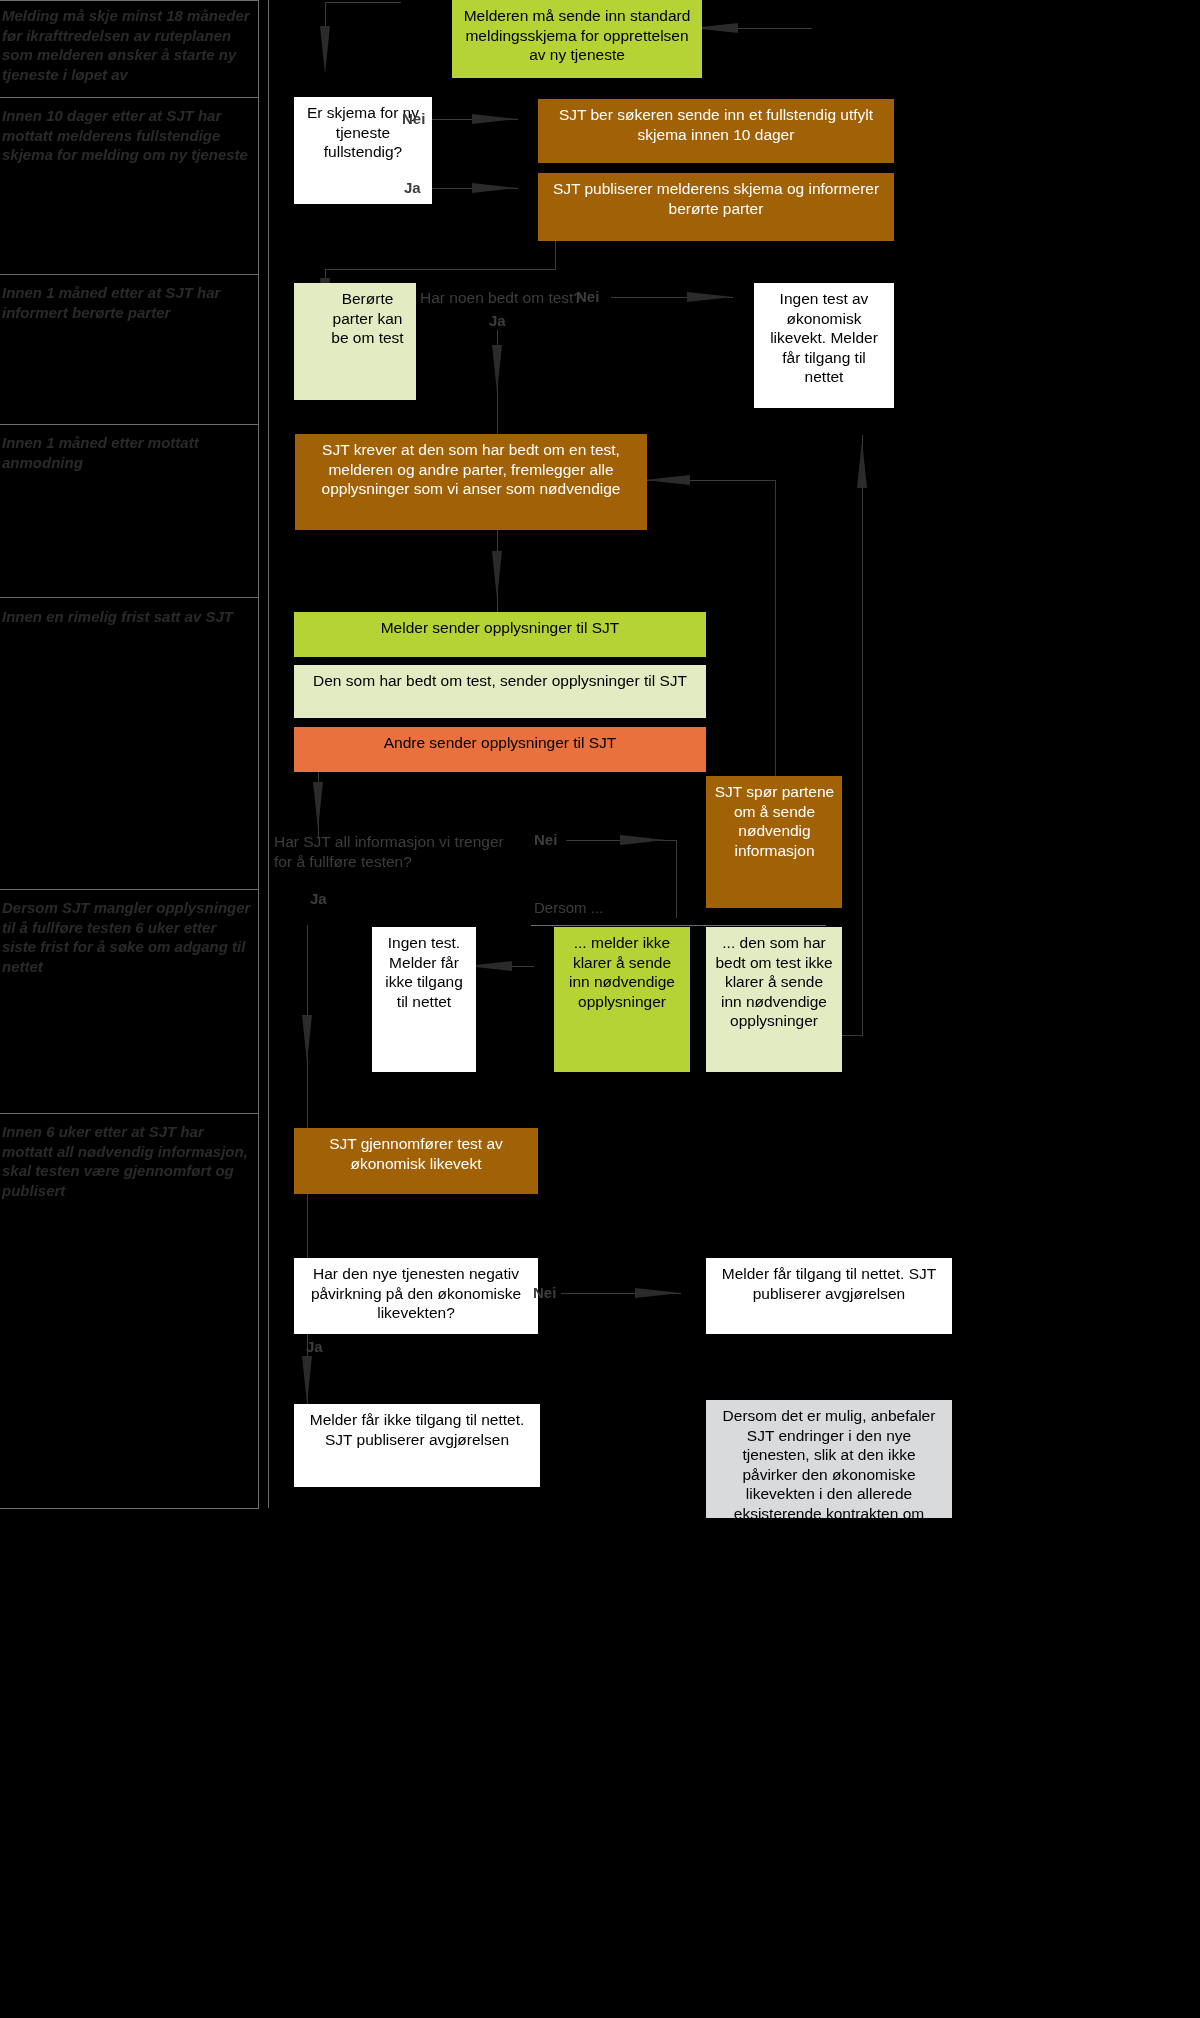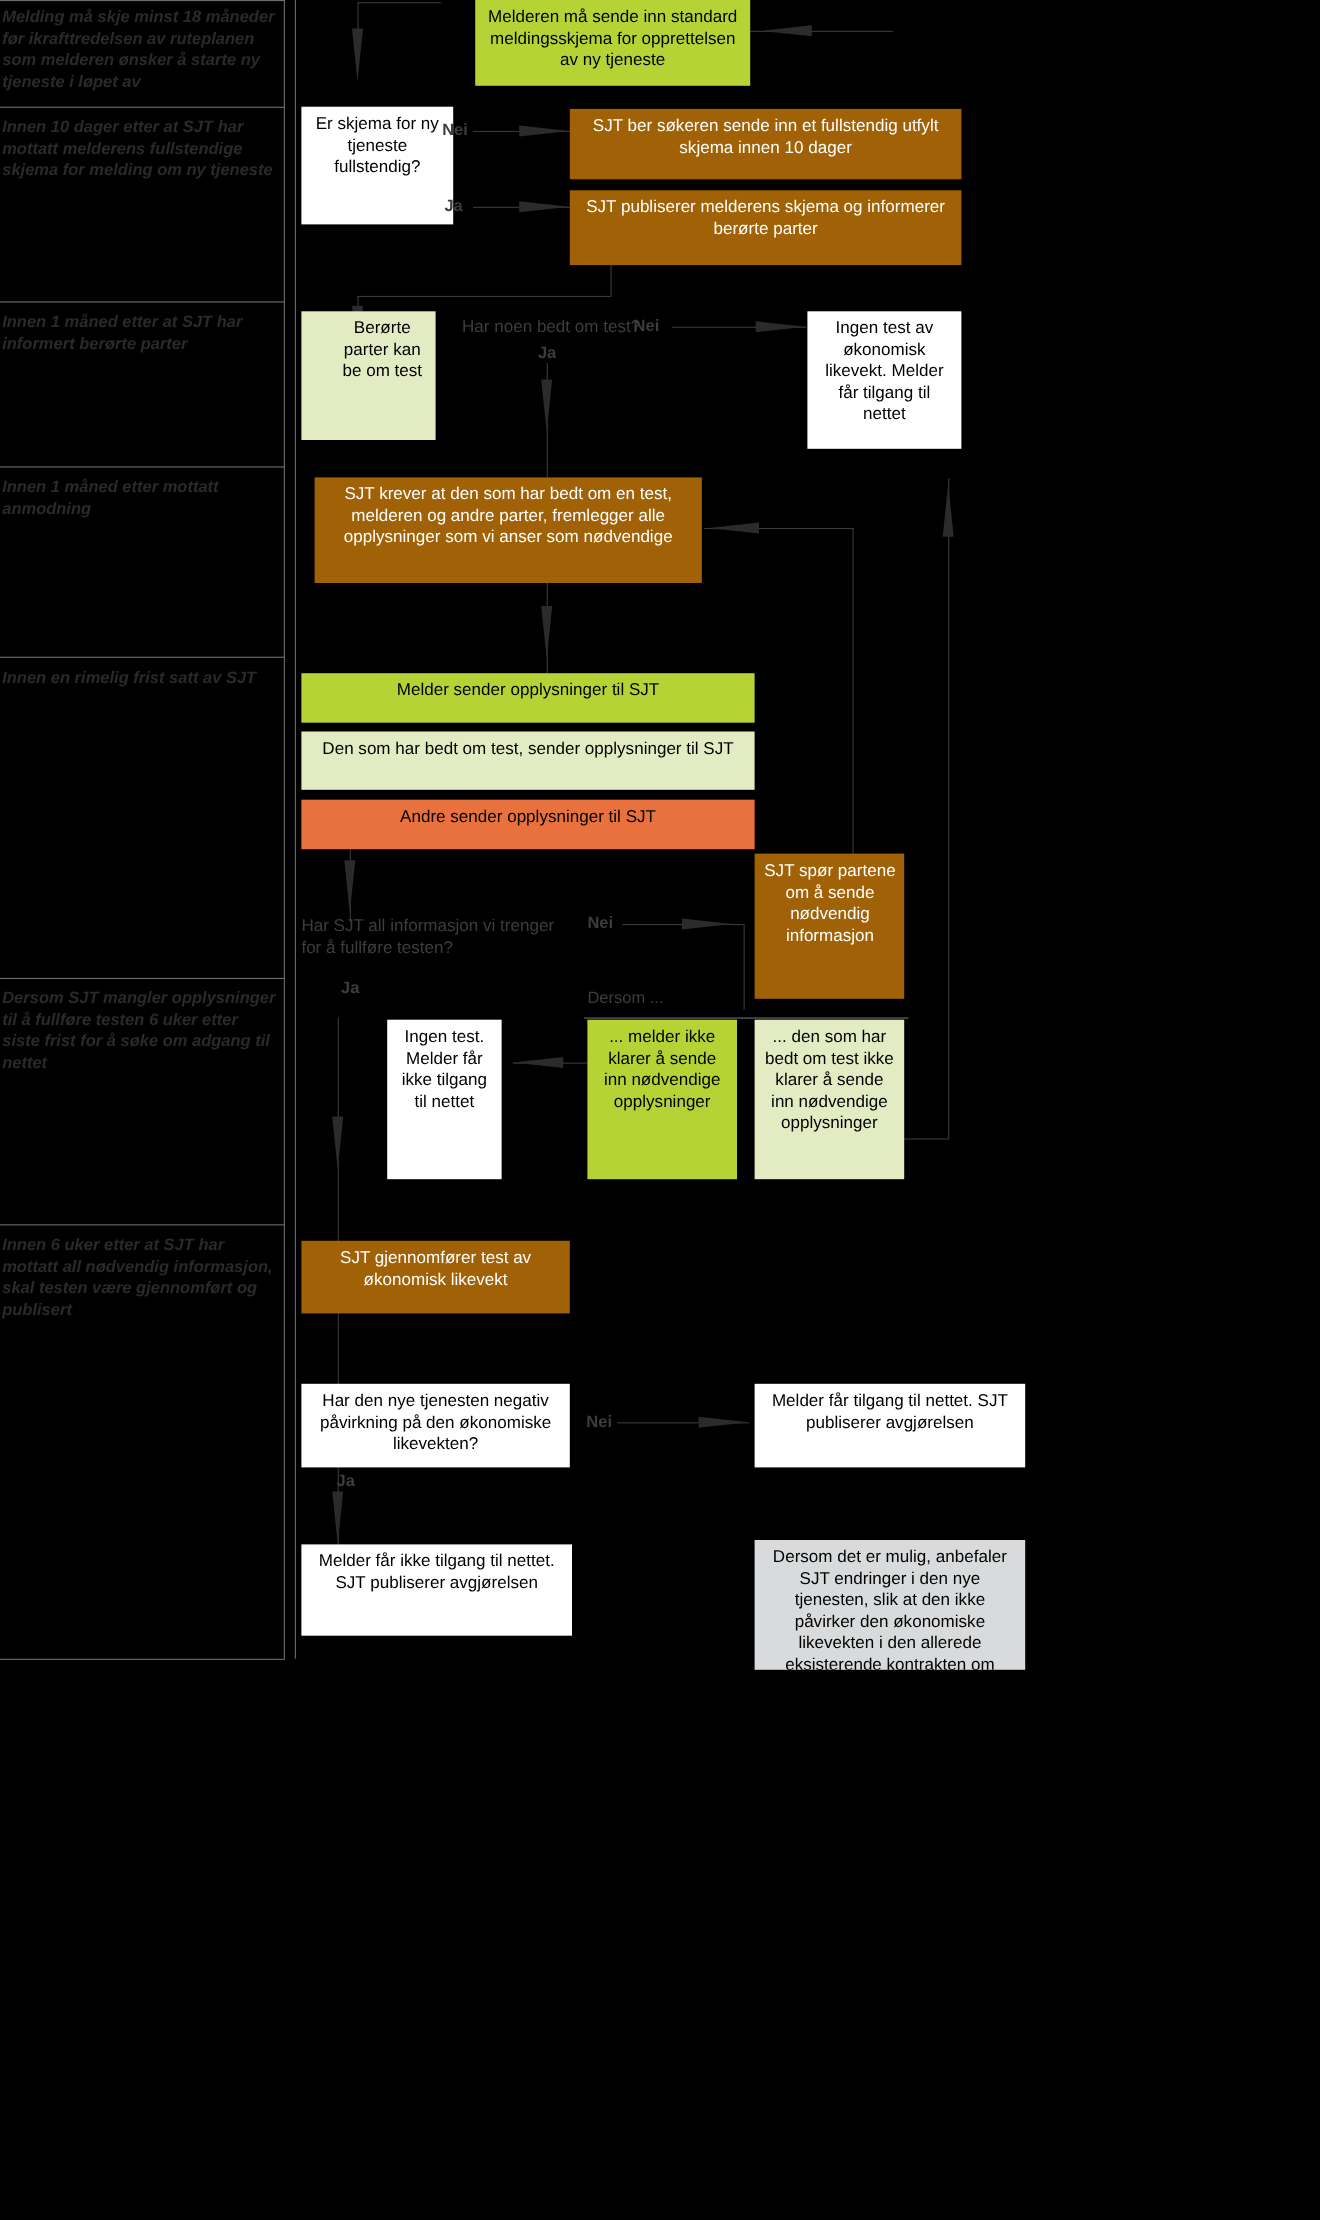--- a/index.html
+++ b/index.html
@@ -15,21 +15,21 @@
     position:absolute;
     box-sizing:border-box;
     display:flex;
     justify-content:center;
     font-size:15.5px;
     line-height:1.26;
     text-align:center;
     padding:6px 7px 4px 7px;
     overflow:hidden;
   }
-  .box.top{align-items:flex-start;}
+  .box.top{align-items:flex-start;margin-left:20px;}
 
   .c-green   {background:#b5d334; color:#000;}
   .c-lgreen  {background:#e3ebc3; color:#000;}
   .c-blue    {background:#a16207; color:#fff;}
   .c-white   {background:#ffffff; color:#000;}
   .c-orange  {background:#e8713d; color:#000;}
   .c-gray    {background:#d8dadb; color:#000;}
 
   
   .lane-note{
@@ -185,21 +185,21 @@
   <div class="box top c-white" style="left:274px;top:97px;width:138px;height:107px;">Er skjema for ny tjeneste fullstendig?</div>
 
   <div class="box top c-blue" style="left:518px;top:99px;width:356px;height:64px;">SJT ber søkeren sende inn et fullstendig utfylt skjema innen 10 dager</div>
 
   <div class="box top c-blue" style="left:518px;top:173px;width:356px;height:68px;">SJT publiserer melderens skjema og informerer berørte parter</div>
 
   <div class="box top c-lgreen" style="left:274px;top:283px;width:122px;height:117px;padding-left:32px;">Berørte parter kan be om test</div>
 
   <div class="box top c-white" style="left:734px;top:283px;width:140px;height:125px;">Ingen test av økonomisk likevekt. Melder får tilgang til nettet</div>
 
-  <div class="box top c-blue" style="left:286px;top:434px;width:352px;height:96px;">SJT krever at den som har bedt om en test, melderen og andre parter, fremlegger alle opplysninger som vi anser som nødvendige</div>
+  <div class="box top c-blue" style="left:275px;top:434px;width:352px;height:96px;">SJT krever at den som har bedt om en test, melderen og andre parter, fremlegger alle opplysninger som vi anser som nødvendige</div>
 
   <div class="box top c-green" style="left:274px;top:612px;width:412px;height:45px;">Melder sender opplysninger til SJT</div>
 
   <div class="box top c-lgreen" style="left:274px;top:665px;width:412px;height:53px;">Den som har bedt om test, sender opplysninger til SJT</div>
 
   <div class="box top c-orange" style="left:274px;top:727px;width:412px;height:45px;">Andre sender opplysninger til SJT</div>
 
   <div class="box top c-blue" style="left:686px;top:776px;width:136px;height:132px;padding-left:8px;text-align:center;">SJT spør partene om å sende nødvendig informasjon</div>
 
   <div class="box top c-green" style="left:534px;top:927px;width:136px;height:145px;">... melder ikke klarer å sende inn nødvendige opplysninger</div>

